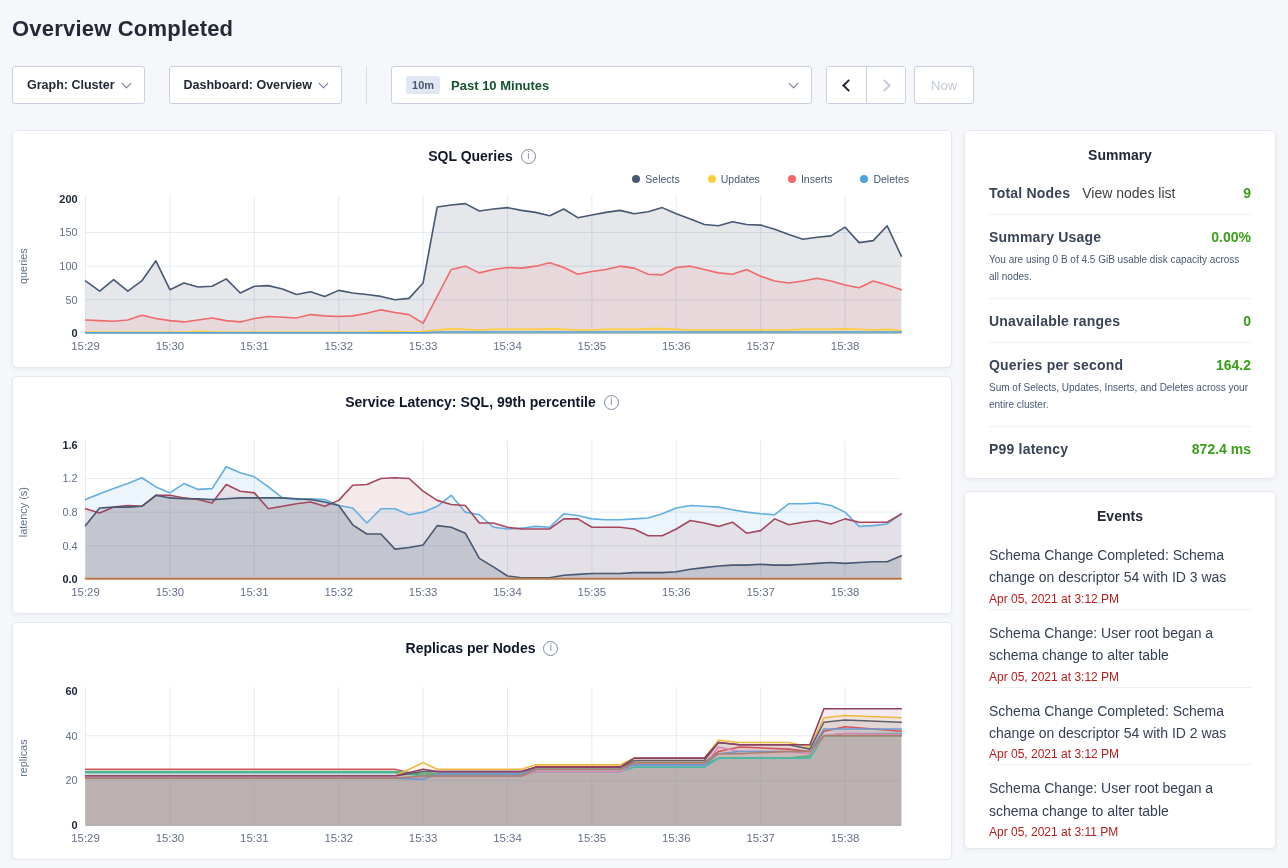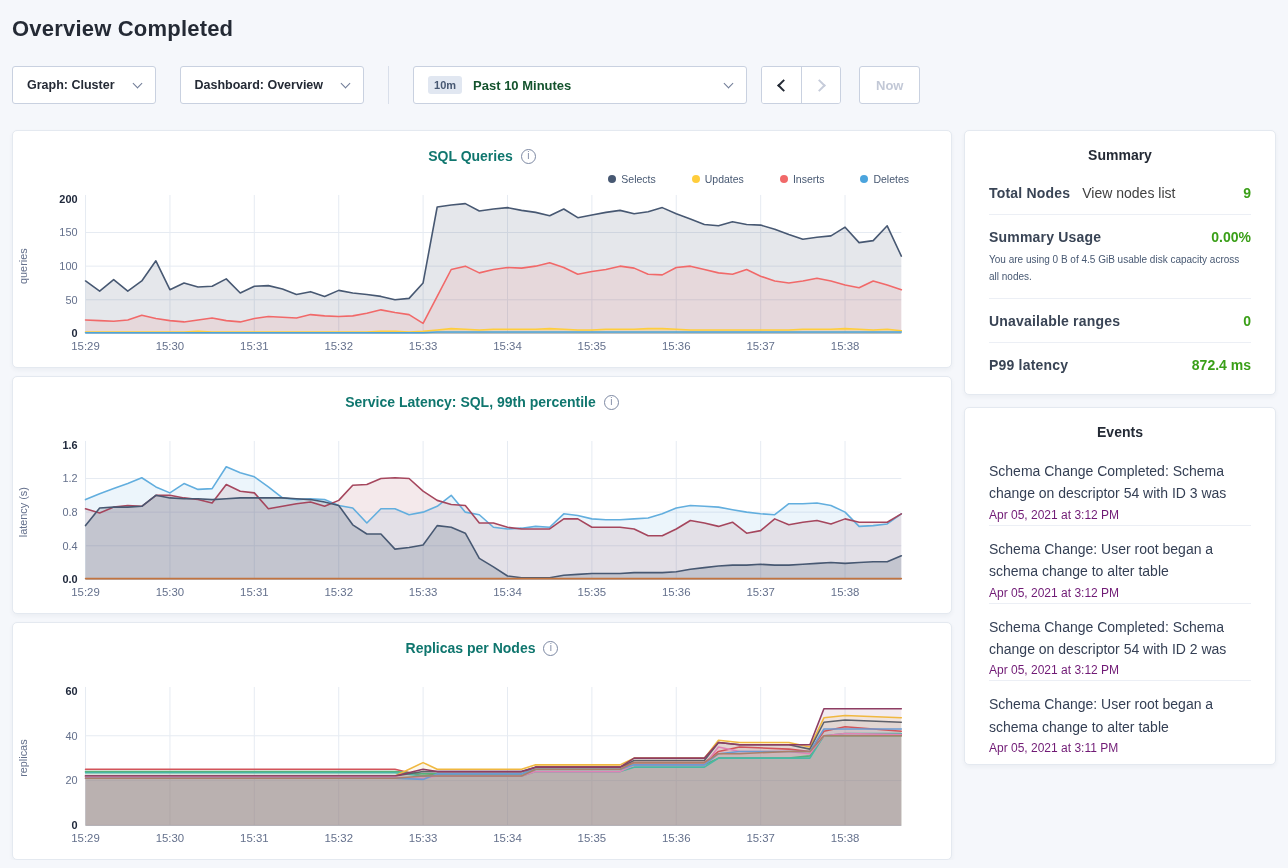--- a/index.html
+++ b/index.html
@@ -5,51 +5,51 @@
   * { box-sizing: border-box; margin: 0; padding: 0; }
   html,body { background:#f5f7fb; font-family:"Liberation Sans", sans-serif; color:#242a35; }
   .page { width:1288px; padding:14px 12px 0; }
 
   h1.page-title { font-size:22px; font-weight:700; color:#242a35; margin:2px 0 24px; letter-spacing:.2px; }
 
   
   .controls { display:flex; align-items:center; margin-bottom:26px; }
   .btn { background:#fff; border:1px solid #c9d1e0; border-radius:3px; height:38px; cursor:pointer;
          display:inline-flex; align-items:center; font-family:inherit; }
-  .dd { padding:0 14px; gap:19px; font-size:12.5px; font-weight:700; color:#242a35; }
+  .dd { padding:0 14px; gap:8px; font-size:12.5px; font-weight:700; color:#242a35; }
   .dd + .dd { margin-left:24px; }
   .chev { width:7px; height:7px; border-right:1.6px solid #6f7b96; border-bottom:1.6px solid #6f7b96;
           transform:rotate(45deg); margin-top:-3px; flex:none; }
   .vdiv { width:1px; height:38px; background:#d9dfea; margin:0 24px; }
-  .timesel { width:334px; padding:0 14px; }
+  .timesel { width:421px; padding:0 14px; }
   .time-badge { background:#e1e7f1; color:#475872; font-size:11px; font-weight:700; padding:3px 6px; border-radius:3px; }
   .time-label { font-size:13px; font-weight:700; color:#14532d; margin-left:11px; }
   .timesel .chev { margin-left:auto; }
   .arrow-group { display:flex; margin-left:14px; border:1px solid #c9d1e0; border-radius:3px; background:#fff; height:38px; overflow:hidden; }
   .arrow-btn { width:39px; height:100%; border:none; background:#fff; display:flex; align-items:center; justify-content:center; cursor:pointer; }
   .arrow-btn + .arrow-btn { border-left:1px solid #c9d1e0; }
   .arr { width:9px; height:9px; border-left:2.4px solid #242a35; border-bottom:2.4px solid #242a35; }
   .arr-left  { transform:rotate(45deg); margin-left:3px; }
   .arr-right { transform:rotate(225deg); border-color:#c6ccda; margin-right:3px; }
-  .now-btn { margin-left:18px; padding:0 16px; font-size:13px; font-weight:700; color:#c2c8d6; }
+  .now-btn { margin-left:8px; padding:0 16px; font-size:13px; font-weight:400; color:#c2c8d6; }
 
   
   .main { display:flex; gap:12px; align-items:flex-start; }
   .charts-col { flex:1; min-width:0; display:flex; flex-direction:column; gap:8px; }
   .sidebar { width:312px; flex:none; display:flex; flex-direction:column; gap:12px; }
   .panel { background:#fff; border:1px solid #e4e9f0; border-radius:5px; box-shadow:0 2px 4px rgba(44,58,85,.05); }
 
   
   .chart-panel { height:238px; padding-top:14px; display:flex; flex-direction:column; }
   .chart-head { display:flex; align-items:center; justify-content:center; gap:8px; height:22px; flex:none; }
-  .chart-title { font-size:14px; font-weight:700; color:#0f766e; }
+  .chart-title { font-size:14px; font-weight:700; color:#0f172a; }
   .info-icon { width:15px; height:15px; border:1px solid #7d89a3; border-radius:50%; color:#7d89a3;
                font-size:10px; line-height:1; display:inline-flex; align-items:center; justify-content:center; cursor:pointer; }
   .info-icon::after { content:"i"; }
-  .legend, .legend-spacer { height:24px; flex:none; display:flex; justify-content:flex-end; align-items:center; gap:36px; padding-right:42px; }
+  .legend, .legend-spacer { height:24px; flex:none; display:flex; justify-content:flex-end; align-items:center; gap:28px; padding-right:42px; }
   .legend .li { font-size:10.5px; color:#475872; display:inline-flex; align-items:center; gap:5px; cursor:pointer; }
   .legend .dot { width:8px; height:8px; border-radius:50%; }
   svg.chart { width:100%; height:178px; display:block; }
   svg text { font-family:"Liberation Sans", sans-serif; }
 
   
   .summary { padding:14px 24px 8px; }
   .side-title { font-size:14px; font-weight:700; color:#242a35; text-align:center; margin:2px 0 8px; }
   .srow { padding:14px 0 13px; border-bottom:1px solid #eceff5; }
   .srow:last-child { border-bottom:none; }
@@ -57,21 +57,21 @@
   .slabel { font-size:14px; font-weight:700; color:#394455; letter-spacing:.2px;text-align:center; }
   .slink { font-size:14px; font-weight:400; color:#404040; cursor:pointer; text-decoration:none; }
   .svalue { margin-left:auto; font-size:14px; font-weight:700; color:#3a9f18; }
   .ssub { font-size:10px; color:#475872; line-height:1.65; margin-top:7px; }
 
   
   .events { padding:14px 24px 6px; }
   .erow { padding:12px 0 3px; border-bottom:1px solid #eceff5; }
   .erow:last-child { border-bottom:none; }
   .etext { font-size:14px; color:#343f54; line-height:1.6; cursor:pointer; }
-  .etime { font-size:12px; color:#701a75; margin-top:3px; }
+  .etime { font-size:12px; color:#b91c1c; margin-top:3px; }
 </style>
 </head>
 <body>
 
 <div class="page">
 
   <h1 class="page-title">Overview Completed</h1>
 
   <div class="controls">
     <button class="btn dd">
@@ -282,20 +282,27 @@
           <div class="ssub">You are using 0 B of 4.5 GiB usable disk capacity across all nodes.</div>
         </div>
 
         <div class="srow">
           <div class="srow-main">
             <span class="slabel">Unavailable ranges</span>
             <span class="svalue">0</span>
           </div>
         </div>
 
+        <div class="srow">
+          <div class="srow-main">
+            <span class="slabel">Queries per second</span>
+            <span class="svalue">164.2</span>
+          </div>
+          <div class="ssub">Sum of Selects, Updates, Inserts, and Deletes across your entire cluster.</div>
+        </div>
 
         <div class="srow">
           <div class="srow-main">
             <span class="slabel">P99 latency</span>
             <span class="svalue">872.4 ms</span>
           </div>
         </div>
       </section>
 
       <section class="panel events">

